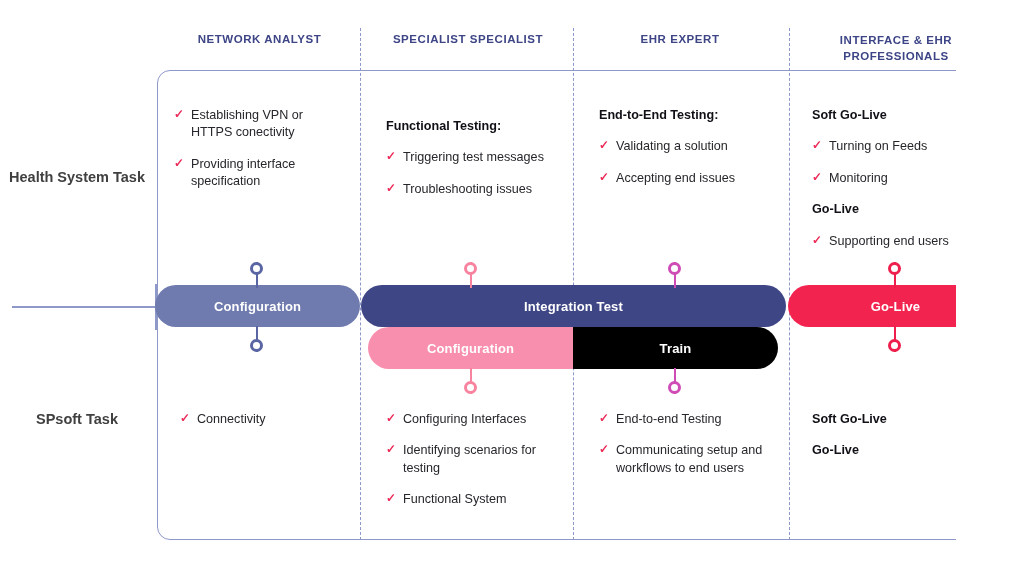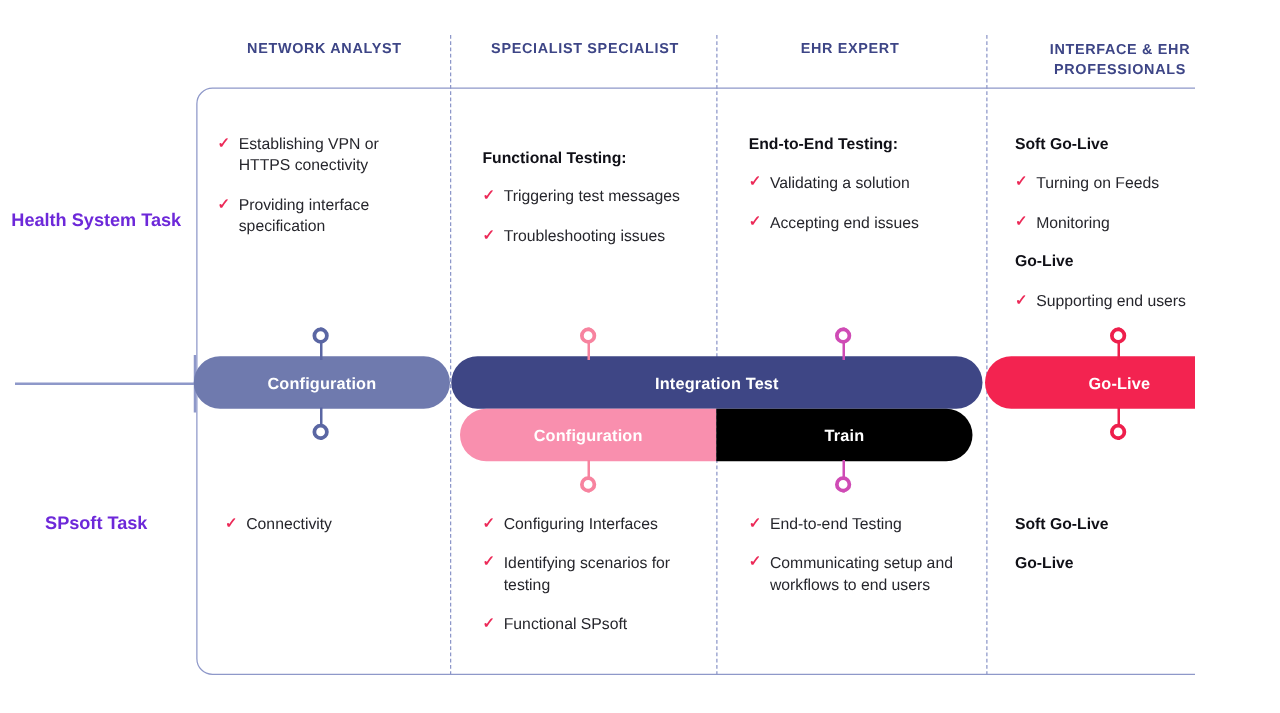--- a/index.html
+++ b/index.html
@@ -41,21 +41,21 @@
     background: transparent;
   }
 
   
   .row-label {
     position: absolute;
     width: 150px;
     text-align: center;
     font-size: 14.5px;
     font-weight: bold;
-    color: #6d28d9;
+    color: #404040;
     line-height: 1.35;
   }
 
   
   .task-block { position: absolute; }
   .task-item {
     position: relative;
     font-size: 12.6px;
     color: #26262c;
     line-height: 1.38;
@@ -286,21 +286,21 @@
     <div class="task-item">
       <span class="tick">✓</span>
       <span>Configuring Interfaces</span>
     </div>
     <div class="task-item gap-before">
       <span class="tick">✓</span>
       <span>Identifying scenarios for testing</span>
     </div>
     <div class="task-item gap-before">
       <span class="tick">✓</span>
-      <span>Functional SPsoft</span>
+      <span>Functional System</span>
     </div>
   </div>
 
   <div class="task-block" style="left:599px; top:411px; width:165px;">
     <div class="task-item">
       <span class="tick">✓</span>
       <span>End-to-end Testing</span>
     </div>
     <div class="task-item gap-before">
       <span class="tick">✓</span>

